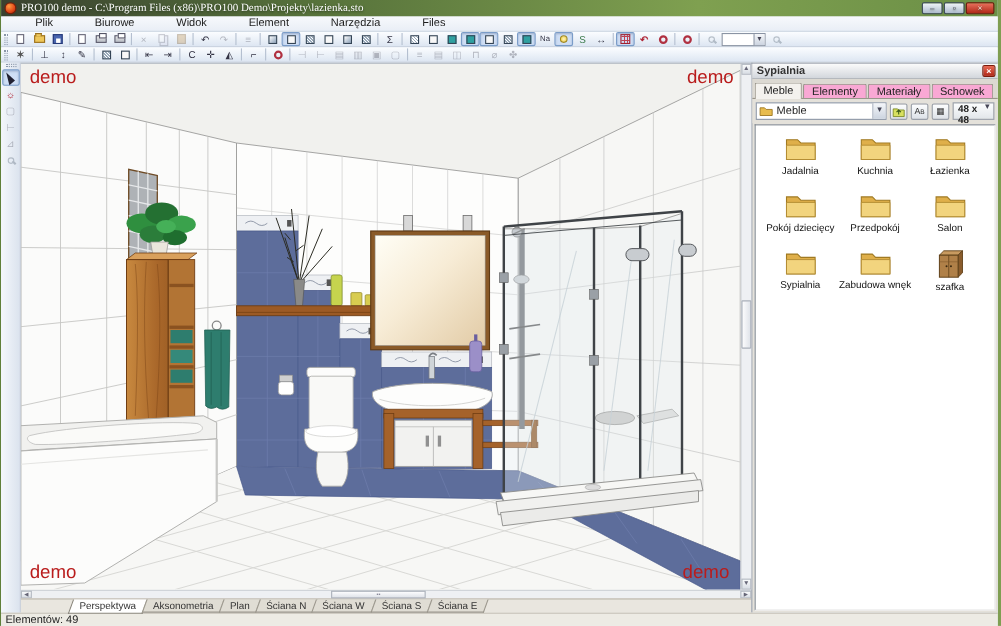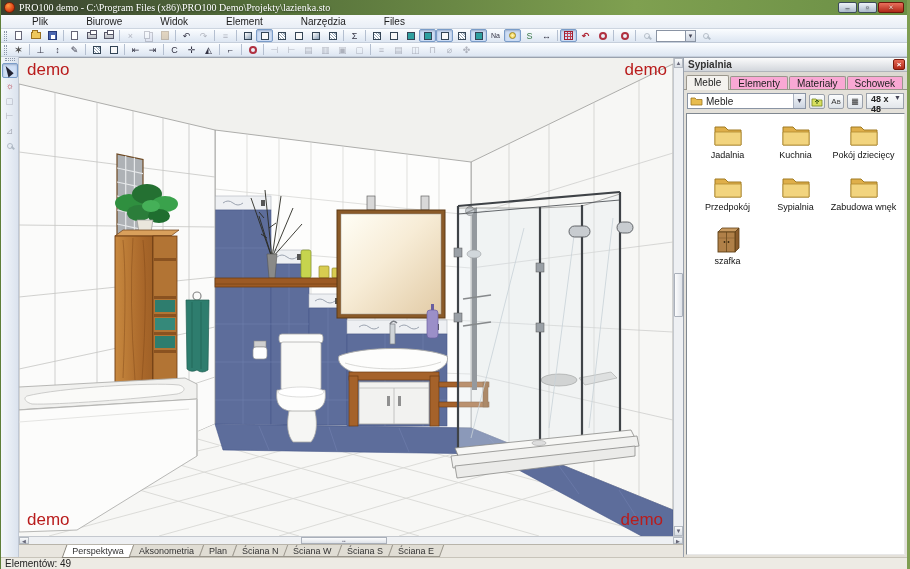--- a/index.html
+++ b/index.html
@@ -747,28 +747,42 @@
                 <path d="M3,5 h10 l3,3 h13 v15 h-26 z" fill="#dfAF4a" stroke="#a07a22" stroke-width="1"></path>
                 <path d="M3,10 h26 v13 h-26 z" fill="#f2d47e" stroke="#b08a30" stroke-width="0.8"></path>
               </svg>
             <div class="lbl">Kuchnia</div>
           </div>
           <div class="lib-item">
             <svg width="32" height="26" viewBox="0 0 32 26">
                 <path d="M3,5 h10 l3,3 h13 v15 h-26 z" fill="#dfAF4a" stroke="#a07a22" stroke-width="1"></path>
                 <path d="M3,10 h26 v13 h-26 z" fill="#f2d47e" stroke="#b08a30" stroke-width="0.8"></path>
               </svg>
+            <div class="lbl">Łazienka</div>
+          </div>
+          <div class="lib-item">
+            <svg width="32" height="26" viewBox="0 0 32 26">
+                <path d="M3,5 h10 l3,3 h13 v15 h-26 z" fill="#dfAF4a" stroke="#a07a22" stroke-width="1"></path>
+                <path d="M3,10 h26 v13 h-26 z" fill="#f2d47e" stroke="#b08a30" stroke-width="0.8"></path>
+              </svg>
             <div class="lbl">Pokój dziecięcy</div>
           </div>
           <div class="lib-item">
             <svg width="32" height="26" viewBox="0 0 32 26">
                 <path d="M3,5 h10 l3,3 h13 v15 h-26 z" fill="#dfAF4a" stroke="#a07a22" stroke-width="1"></path>
                 <path d="M3,10 h26 v13 h-26 z" fill="#f2d47e" stroke="#b08a30" stroke-width="0.8"></path>
               </svg>
             <div class="lbl">Przedpokój</div>
+          </div>
+          <div class="lib-item">
+            <svg width="32" height="26" viewBox="0 0 32 26">
+                <path d="M3,5 h10 l3,3 h13 v15 h-26 z" fill="#dfAF4a" stroke="#a07a22" stroke-width="1"></path>
+                <path d="M3,10 h26 v13 h-26 z" fill="#f2d47e" stroke="#b08a30" stroke-width="0.8"></path>
+              </svg>
+            <div class="lbl">Salon</div>
           </div>
           <div class="lib-item">
             <svg width="32" height="26" viewBox="0 0 32 26">
                 <path d="M3,5 h10 l3,3 h13 v15 h-26 z" fill="#dfAF4a" stroke="#a07a22" stroke-width="1"></path>
                 <path d="M3,10 h26 v13 h-26 z" fill="#f2d47e" stroke="#b08a30" stroke-width="0.8"></path>
               </svg>
             <div class="lbl">Sypialnia</div>
           </div>
           <div class="lib-item">
             <svg width="32" height="26" viewBox="0 0 32 26">

